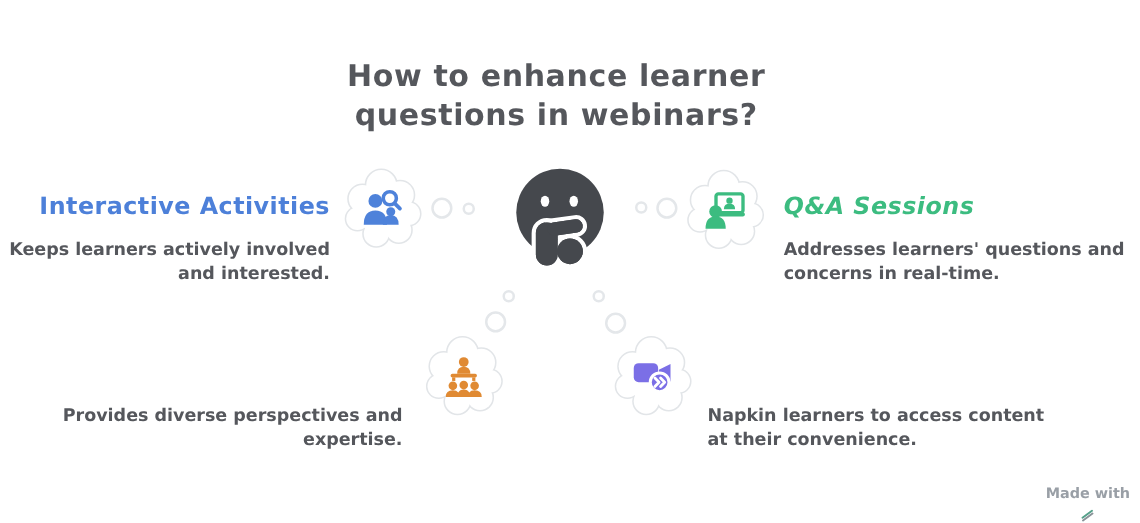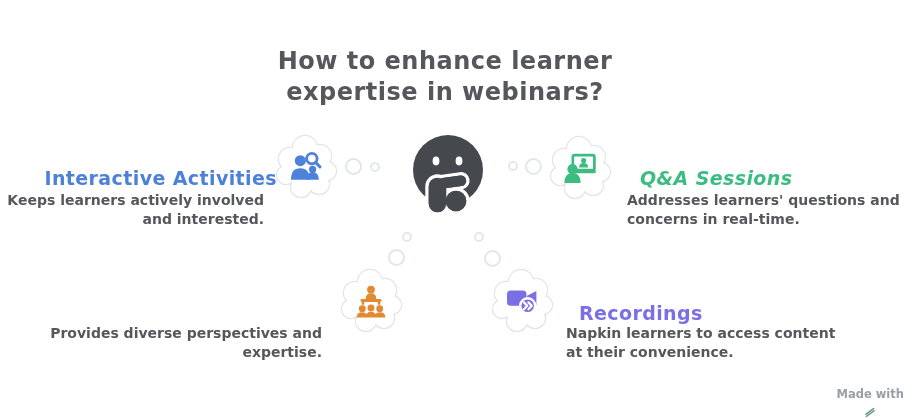--- a/index.html
+++ b/index.html
@@ -39,21 +39,21 @@
     border-radius: 50%;
     box-sizing: border-box;
   }
   .dot-lg { width: 17px; height: 17px; }
   .dot-sm { width: 10px; height: 10px; }
   .sec-head {
     position: absolute;
     font-size: 19px;
     font-weight: bold;
     letter-spacing: 0.4px;
-    margin: 13px;
+    margin: 0;
   }
   .sec-desc {
     position: absolute;
     font-size: 14px;
     font-weight: bold;
     line-height: 19px;
     color: #55575C;
     white-space: pre-line;
   }
   .align-r { text-align: right; }
@@ -77,21 +77,21 @@
     cursor: pointer;
     flex-direction: column;
   }
 </style>
 </head>
 <body>
 
 <div class="canvas">
 
   <h1 class="title">How to enhance learner
-expertise in webinars?</h1>
+questions in webinars?</h1>
 
   <div class="face-wrap">
     <svg viewBox="0 0 84 92" width="84" height="92">
       <circle cx="42" cy="40" r="35" fill="#45484D"></circle>
       <ellipse cx="30" cy="31" rx="3.4" ry="4.4" fill="#ffffff"></ellipse>
       <ellipse cx="53" cy="31" rx="3.4" ry="4.4" fill="#ffffff"></ellipse>
       <path d="M28 56 Q 42 46 56 53" stroke="#ffffff" stroke-width="3.6" fill="none" stroke-linecap="round"></path>
 
       <g stroke="#ffffff" stroke-width="3.4" fill="#45484D">
         <rect x="21" y="46" width="21" height="38" rx="10.5"></rect>
@@ -226,21 +226,20 @@
         <rect x="5.8" y="12.6" width="1.7" height="1.9"></rect>
         <rect x="16.5" y="12.6" width="1.7" height="1.9"></rect>
         <circle cx="6.2" cy="17.1" r="2.3"></circle>
         <circle cx="12" cy="16.7" r="2.3"></circle>
         <circle cx="17.8" cy="17.1" r="2.3"></circle>
         <path d="M2.4 23 q0 -3.5 3.8 -3.5 q2 0 2.9 1.2 q0.8 -1.6 2.9 -1.6 q2.1 0 2.9 1.6 q0.9 -1.2 2.9 -1.2 q3.8 0 3.8 3.5 z"></path>
       </g>
     </svg>
   </div>
 
-  <h2 class="sec-head head-recordings" style="color: rgb(123, 111, 230);">Recordings</h2>
   <div class="sec-desc desc-recordings">Napkin learners to access content
 at their convenience.</div>
   <div class="cloud cloud-recordings">
     <svg class="cloud-bg" viewBox="0 0 68 68">
       <g stroke="#E2E5E8" stroke-width="2.5" fill="#ffffff">
         <circle cx="34" cy="34" r="21"></circle>
           <circle cx="18" cy="26" r="11"></circle>
           <circle cx="33" cy="15" r="12"></circle>
         <circle cx="48" cy="23" r="11"></circle>
           <circle cx="55" cy="38" r="9"></circle>

